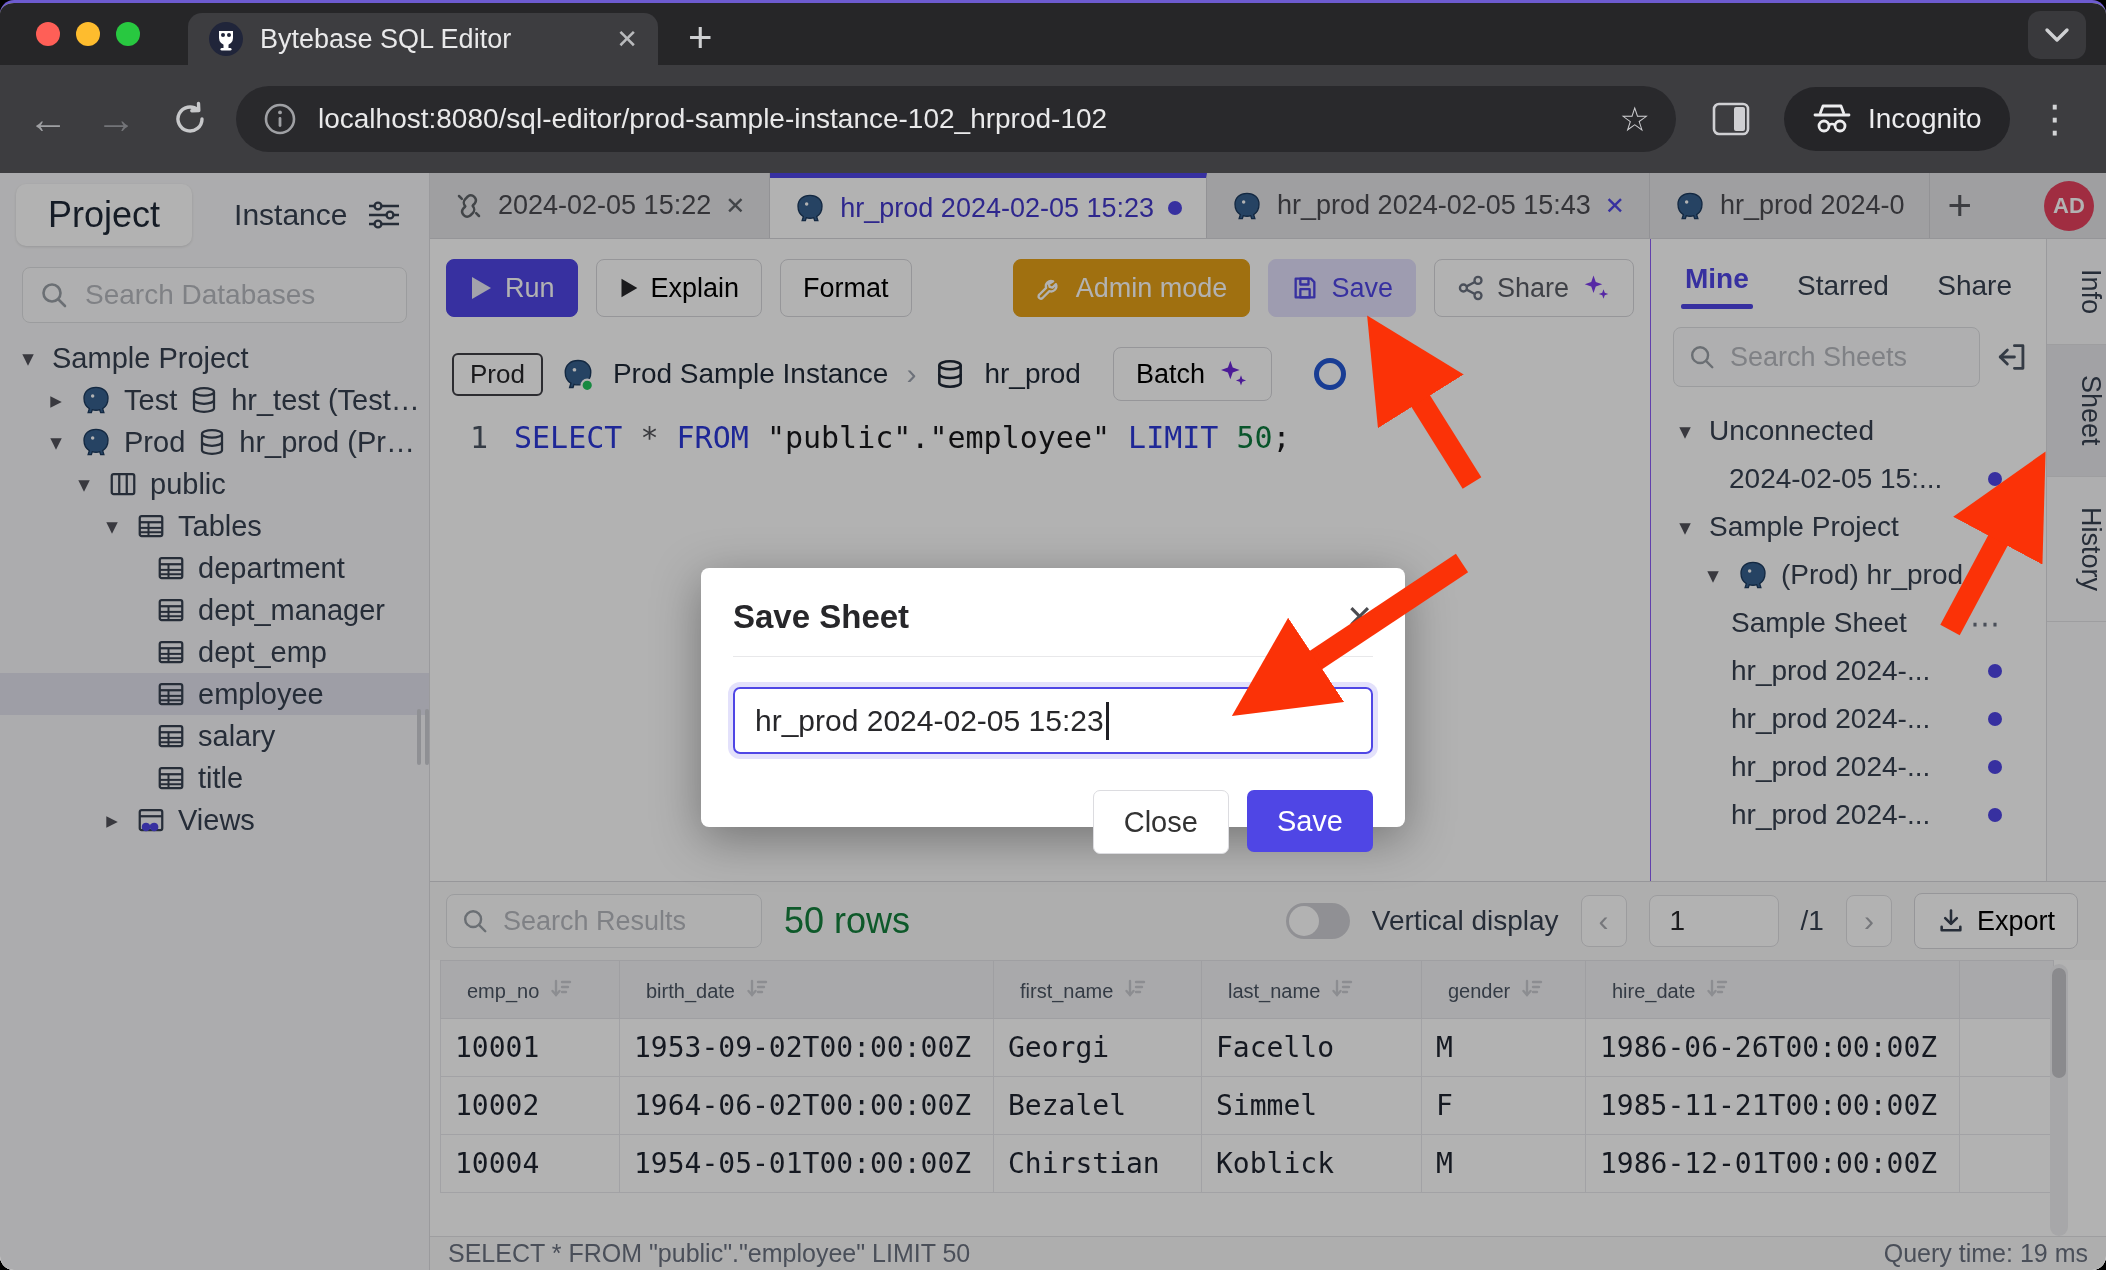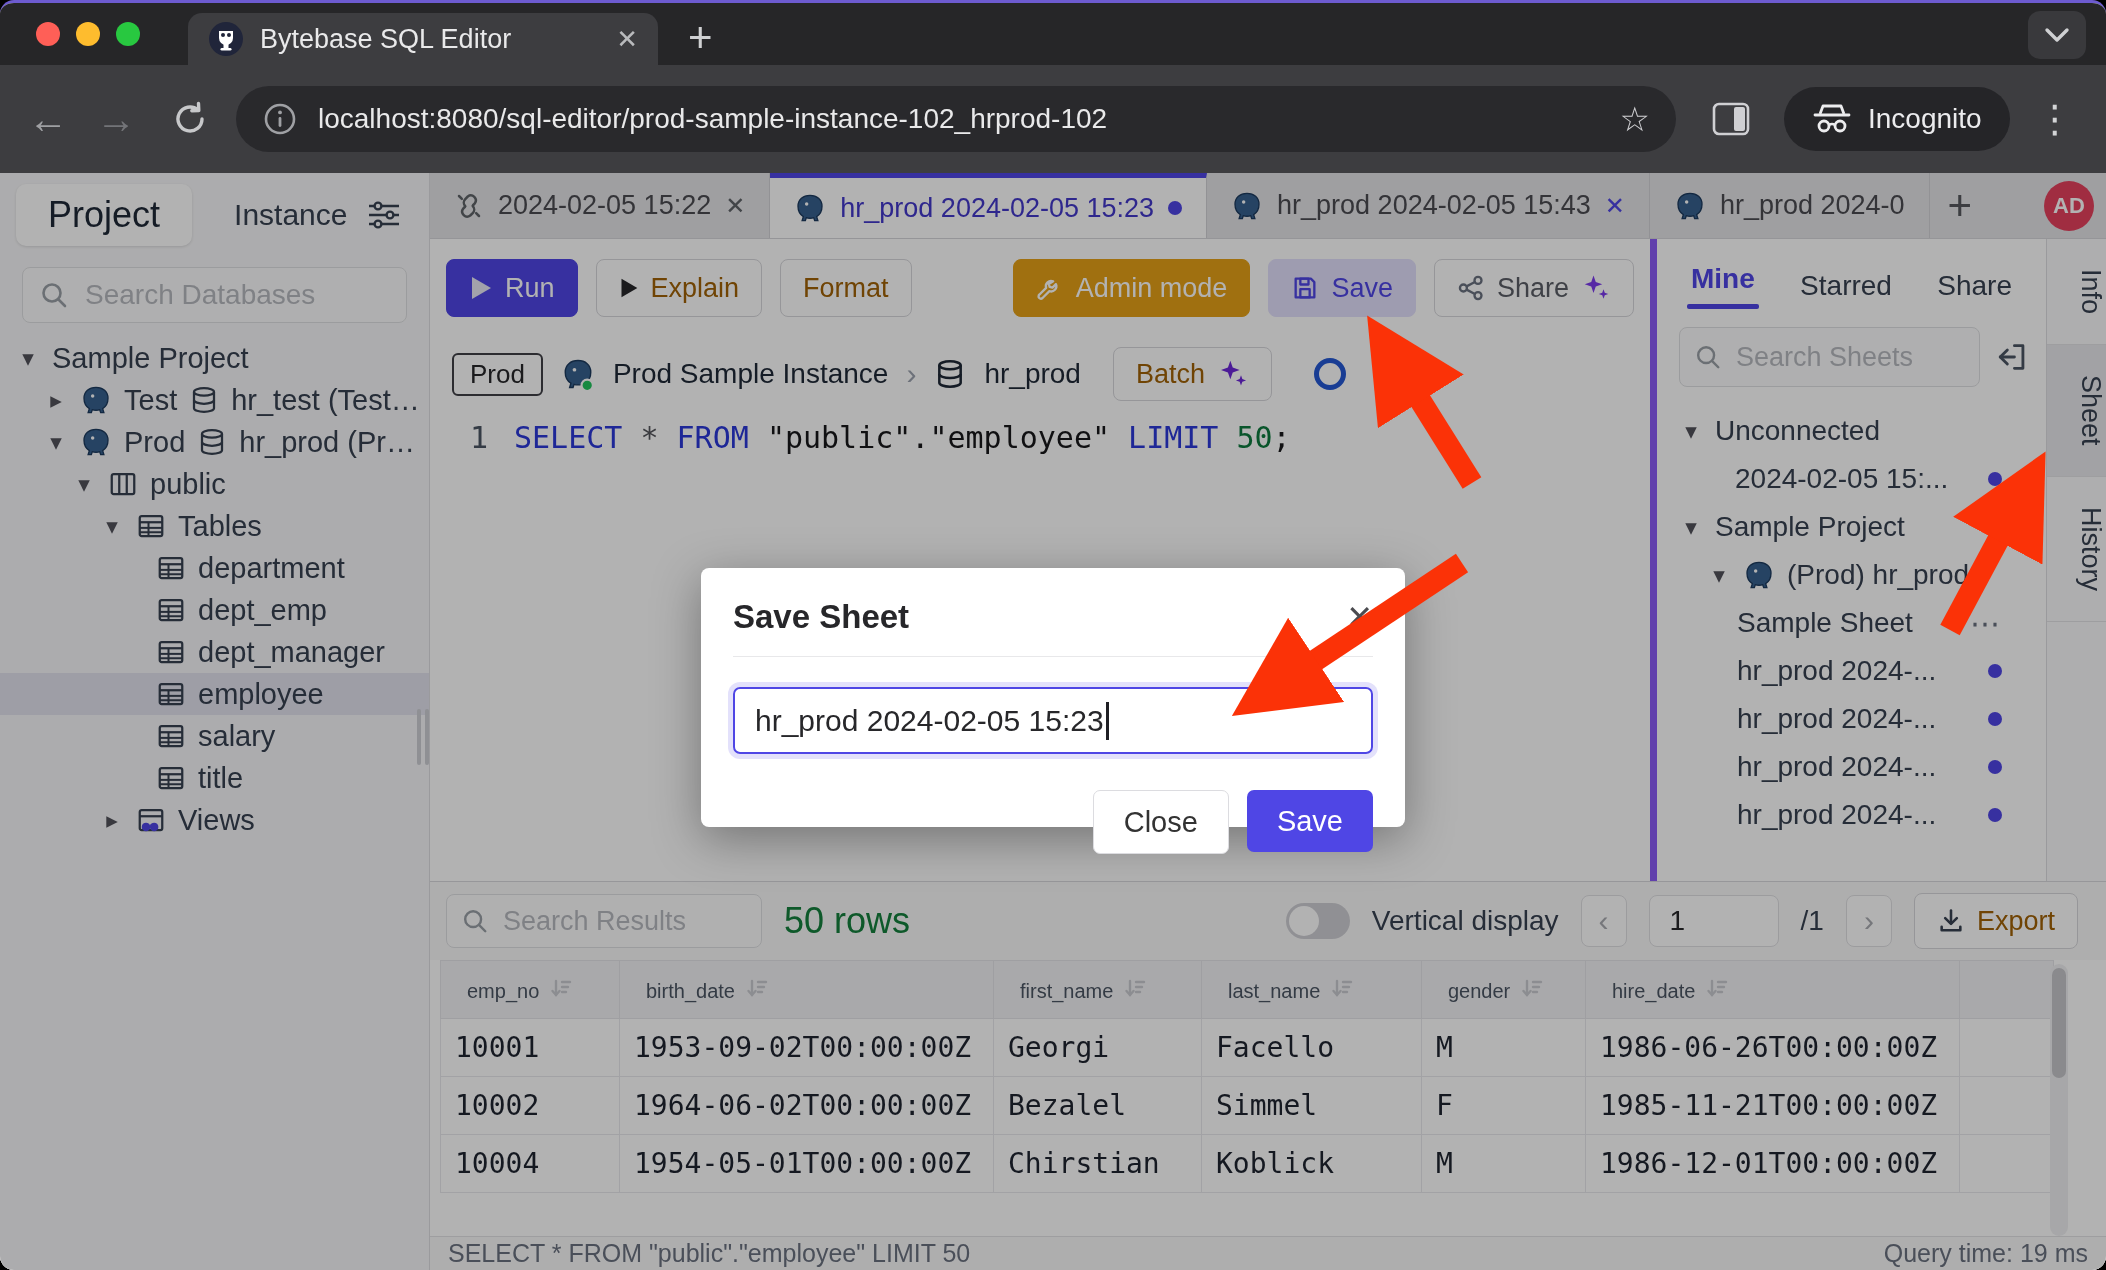--- a/index.html
+++ b/index.html
@@ -48,35 +48,35 @@
   .stab .x{font-size:24px;color:#5f6368;}
   .stab.active{background:#fff;color:#4338ca;border-top:5px solid #4f46e5;box-sizing:border-box;}
   .stab.trunc{max-width:252px;overflow:hidden;}
   .dot{width:14px;height:14px;border-radius:50%;background:#4f46e5;flex:0 0 auto;}
   .plus{align-self:center;font-size:42px;color:#56585d;margin:0 18px;line-height:1;}
   .avatar{align-self:center;margin-left:auto;margin-right:12px;width:50px;height:50px;border-radius:50%;background:#e5415e;color:#fff;
     display:flex;align-items:center;justify-content:center;font-size:22px;font-weight:bold;flex:0 0 auto;}
   
   .edit{position:absolute;left:430px;top:66px;width:1220px;height:642px;background:#fff;box-sizing:border-box;}
   .toolbar{height:98px;display:flex;align-items:center;padding:0 16px;gap:18px;box-sizing:border-box;}
-  .btn{height:58px;border-radius:8px;display:flex;align-items:center;gap:12px;padding:0 22px;font-size:27px;box-sizing:border-box;border:1px solid #d7d7db;background:#fff;color:#a16207;}
+  .btn{height:58px;border-radius:8px;display:flex;align-items:center;gap:12px;padding:0 22px;font-size:27px;box-sizing:border-box;border:1px solid #d7d7db;background:#fff;color:#000000;}
   .btn-run{background:#4f46e5;border-color:#4f46e5;color:#fff;}
   .btn-admin{background:#e6a117;border-color:#e6a117;color:#fff;margin-left:auto;}
   .btn-save{background:#e3e0fd;border-color:#e3e0fd;color:#4f46e5;}
   .btn-share{color:#5b5e66;}
   .crumbs{height:74px;display:flex;align-items:center;padding:0 22px;gap:18px;font-size:28px;color:#1f2937;}
   .envbadge{border:2px solid #3f3f46;border-radius:6px;padding:4px 16px;font-size:26px;color:#27272a;}
   .caret{color:#9ca3af;font-size:30px;}
   .btn-batch{height:54px;font-size:27px;}
   .bluering{width:32px;height:32px;border:5px solid #2458d4;border-radius:50%;box-sizing:border-box;}
   .code{display:flex;font-family:"DejaVu Sans Mono",monospace;font-size:30px;line-height:46px;padding-top:4px;}
   .gutter{width:58px;text-align:right;color:#4b5563;padding-right:26px;flex:0 0 auto;}
   .kw{color:#2b39d8;} .op{color:#55565c;} .num{color:#0e7a3e;} .id{color:#18181b;}
   
-  .rp{position:absolute;left:1650px;top:66px;width:396px;height:642px;background:#fff;border-left:7px solid #8b5cf6;box-sizing:border-box;}
+  .rp{position:absolute;left:1650px;top:66px;width:396px;height:642px;background:#fff;border-left:1px solid #8b5cf6;box-sizing:border-box;}
   .rp-tabs{display:flex;align-items:center;justify-content:space-between;padding:24px 34px 0 34px;font-size:28px;color:#374151;}
   .rp-tab-active{color:#4f46e5;font-weight:bold;position:relative;padding-bottom:14px;}
   .rp-tab-active::after{content:"";position:absolute;left:-4px;right:-4px;bottom:0;height:5px;background:#4f46e5;border-radius:2px;}
   .rp-search-row{display:flex;align-items:center;gap:16px;padding:18px 16px 6px 22px;}
   .rp-search{flex:1;height:60px;border:1px solid #dfe0e3;border-radius:8px;background:#fbfbfc;display:flex;align-items:center;gap:12px;padding:0 14px;box-sizing:border-box;min-width:0;}
   .rp-search input{border:0;outline:0;background:transparent;font-size:27px;color:#374151;width:100%;min-width:0;font-family:"Liberation Sans",sans-serif;}
   .rp-search input::placeholder{color:#b7b9bf;}
   .rtree{margin-top:14px;font-size:28px;color:#374151;}
   .rrow{display:flex;align-items:center;height:48px;gap:12px;padding-right:44px;white-space:nowrap;}
   .rlvl0{padding-left:22px;} .rlvl1{padding-left:78px;} .rlvl1i{padding-left:50px;} .rlvl2{padding-left:80px;}
@@ -275,31 +275,31 @@
           <span>department</span>
         </div>
         <div class="trow lvl4">
           <svg class="ic" width="30" height="30" viewBox="0 0 24 24">
               <rect x="3" y="4" width="18" height="16" rx="1.5" fill="none" stroke="#374151" stroke-width="1.8"></rect>
               <line x1="3" y1="9" x2="21" y2="9" stroke="#374151" stroke-width="1.8"></line>
               <line x1="3" y1="13.5" x2="21" y2="13.5" stroke="#374151" stroke-width="1.6"></line>
               <line x1="3" y1="17" x2="21" y2="17" stroke="#374151" stroke-width="1.6"></line>
               <line x1="10" y1="9" x2="10" y2="20" stroke="#374151" stroke-width="1.6"></line>
             </svg>
-          <span>dept_emp</span>
+          <span>dept_manager</span>
         </div>
         <div class="trow lvl4">
           <svg class="ic" width="30" height="30" viewBox="0 0 24 24">
               <rect x="3" y="4" width="18" height="16" rx="1.5" fill="none" stroke="#374151" stroke-width="1.8"></rect>
               <line x1="3" y1="9" x2="21" y2="9" stroke="#374151" stroke-width="1.8"></line>
               <line x1="3" y1="13.5" x2="21" y2="13.5" stroke="#374151" stroke-width="1.6"></line>
               <line x1="3" y1="17" x2="21" y2="17" stroke="#374151" stroke-width="1.6"></line>
               <line x1="10" y1="9" x2="10" y2="20" stroke="#374151" stroke-width="1.6"></line>
             </svg>
-          <span>dept_manager</span>
+          <span>dept_emp</span>
         </div>
         <div class="trow lvl4 sel">
           <svg class="ic" width="30" height="30" viewBox="0 0 24 24">
               <rect x="3" y="4" width="18" height="16" rx="1.5" fill="none" stroke="#374151" stroke-width="1.8"></rect>
               <line x1="3" y1="9" x2="21" y2="9" stroke="#374151" stroke-width="1.8"></line>
               <line x1="3" y1="13.5" x2="21" y2="13.5" stroke="#374151" stroke-width="1.6"></line>
               <line x1="3" y1="17" x2="21" y2="17" stroke="#374151" stroke-width="1.6"></line>
               <line x1="10" y1="9" x2="10" y2="20" stroke="#374151" stroke-width="1.6"></line>
             </svg>
           <span>employee</span>

